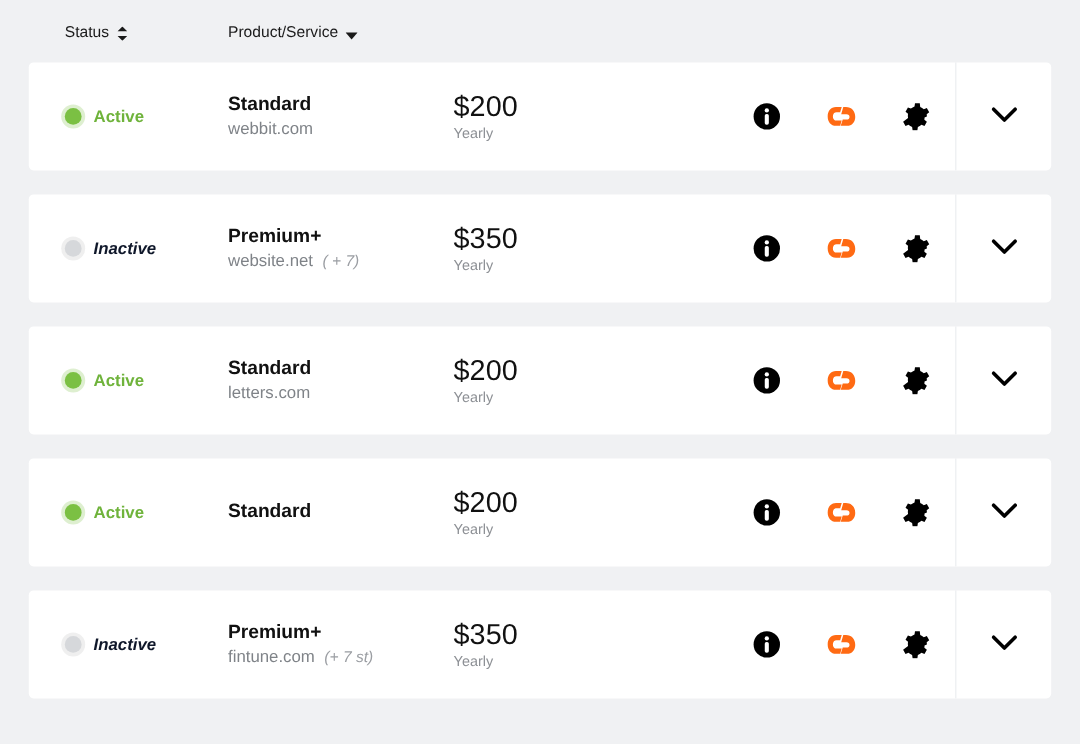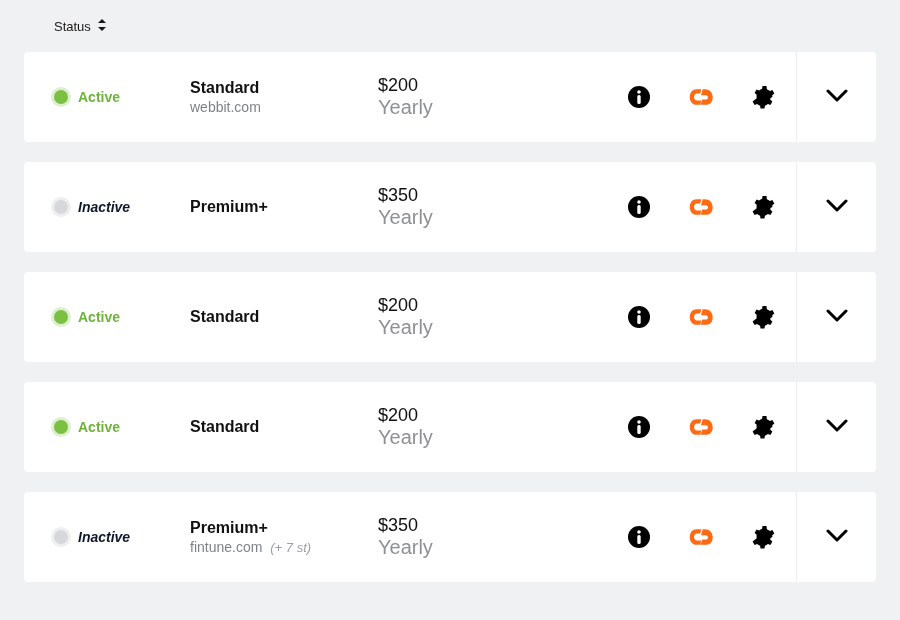--- a/index.html
+++ b/index.html
@@ -21,21 +21,21 @@
     .col-status { width: 136px; }
     .col-product { width: 188px; }
     .col-price { width: 140px; }
     .col-actions { flex: 1; display: flex; justify-content: flex-end; align-items:center; gap: 36px; padding-right: 20px; }
     .col-expand { width: 80px; border-left: 1px solid #eceef0; display:flex; align-items:center; justify-content:center; align-self: stretch; }
     .th {
       font-size: 13px;
       color: #1a1a1a;
       font-weight: 500;
       display: inline-flex;
-      align-items: flex-start;
+      align-items: flex-end;
       gap: 6px;
       cursor: pointer;
     }
     .sort-icon svg { display:block; }
     .row {
       background: #fff;
       border-radius: 4px;
       margin-bottom: 20px;
       display: flex;
       align-items: center;
@@ -57,22 +57,22 @@
       box-shadow: 0 0 0 3px rgba(150,150,150,0.15);
     }
     .status-label { font-weight:600; font-size:14px; }
     .status-label.active { color:#6fb33b; }
     .status-label.inactive { color:#0f172a;font-style:italic; }
     .product-cell { width:188px; }
     .product-name { font-weight:700; font-size:16px; color:#111; }
     .product-sub { color:#7f8388; font-size:14px; margin-top:2px; }
     .product-extra { color:#9b9ea3; font-style: italic; font-size:13px; margin-left:4px;}
     .price-cell { width:140px; }
-    .price-amt { font-size:18px; font-weight:400; color:#111; }
-    .price-period { color:#8d9095; font-size:20px; }
+    .price-amt { font-size:24px; font-weight:400; color:#111; }
+    .price-period { color:#8d9095; font-size:12px; }
     .icon-btn {
       width: 26px; height:26px;
       display:flex; align-items:center; justify-content:center;
       cursor:pointer;
     }
     .chevron { cursor:pointer; }
   </style>
 </head>
 <body>
 
@@ -80,20 +80,30 @@
   <div class="col-status">
     <span class="th">
       <span>Status</span>
       <span class="sort-icon">
         <svg width="10" height="12" viewBox="0 0 10 12">
             <path d="M5 0 L9 4 L1 4 Z M5 12 L1 8 L9 8 Z" fill="#1a1a1a"></path>
           </svg>
       </span>
     </span>
   </div>
+  <div class="col-product">
+    <span class="th">
+      <span>Product/Service</span>
+      <span class="sort-icon">
+        <svg width="10" height="8" viewBox="0 0 10 8">
+            <path d="M5 7 L0 1 L10 1 Z" fill="#1a1a1a"></path>
+          </svg>
+      </span>
+    </span>
+  </div>
 </div>
 
 <div id="rows">
   <div class="row">
     <div class="status-cell">
       <span class="status-dot active"></span>
       <span class="status-label active">Active</span>
     </div>
     <div class="product-cell">
       <div class="product-name">Standard</div>
@@ -134,20 +144,23 @@
     </div>
   </div>
 
   <div class="row">
     <div class="status-cell">
       <span class="status-dot inactive"></span>
       <span class="status-label inactive">Inactive</span>
     </div>
     <div class="product-cell">
       <div class="product-name">Premium+</div>
+      <div class="product-sub">
+        <span>website.net</span> <span class="product-extra">( + 7)</span>
+      </div>
     </div>
     <div class="price-cell">
       <div class="price-amt">$350</div>
       <div class="price-period">Yearly</div>
     </div>
     <div class="col-actions">
       <span class="icon-btn">
         <svg width="24" height="24" viewBox="0 0 24 24">
             <circle cx="12" cy="12" r="11" fill="#000"></circle>
             <circle cx="12" cy="7" r="1.8" fill="#fff"></circle>
@@ -175,20 +188,23 @@
     </div>
   </div>
 
   <div class="row">
     <div class="status-cell">
       <span class="status-dot active"></span>
       <span class="status-label active">Active</span>
     </div>
     <div class="product-cell">
       <div class="product-name">Standard</div>
+      <div class="product-sub">
+        <span>letters.com</span> <span class="product-extra"></span>
+      </div>
     </div>
     <div class="price-cell">
       <div class="price-amt">$200</div>
       <div class="price-period">Yearly</div>
     </div>
     <div class="col-actions">
       <span class="icon-btn">
         <svg width="24" height="24" viewBox="0 0 24 24">
             <circle cx="12" cy="12" r="11" fill="#000"></circle>
             <circle cx="12" cy="7" r="1.8" fill="#fff"></circle>

